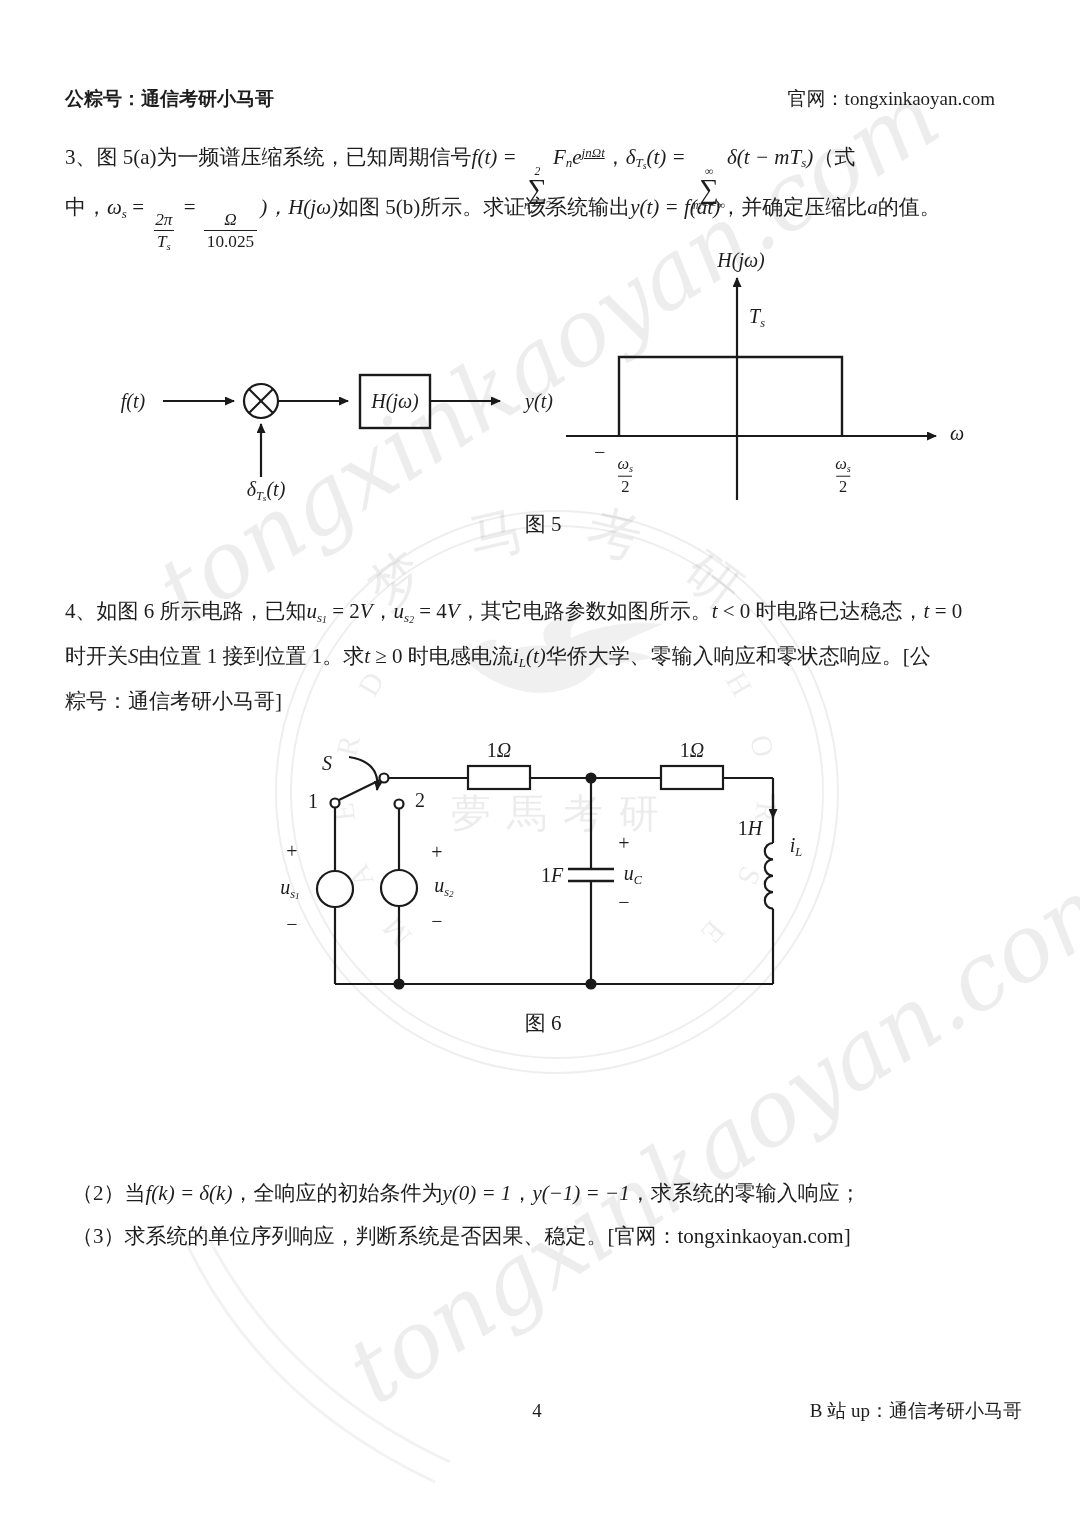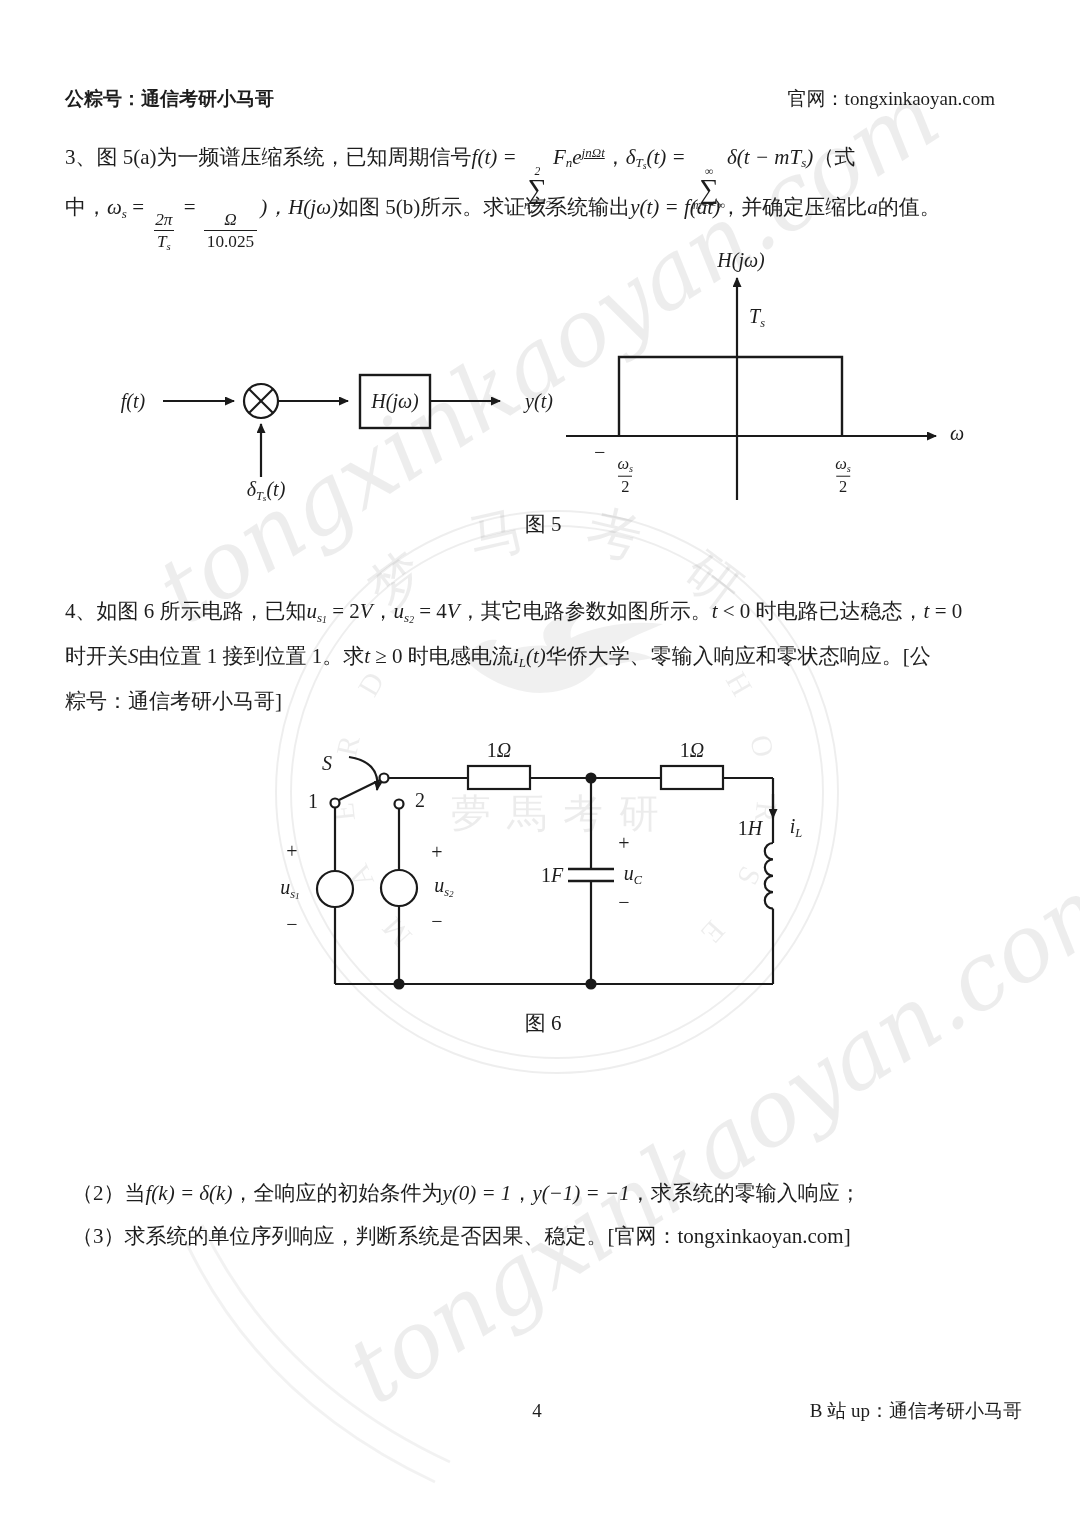--- a/index.html
+++ b/index.html
@@ -178,21 +178,21 @@
   <div class="lab ctr" style="left:290px;top:889px;"><span class="m-i">u</span><span class="m-sub">s</span><span class="m-ssub">1</span></div>
   <div class="lab ctr" style="left:292px;top:924px;"><span>−</span></div>
   <div class="lab ctr" style="left:437px;top:852px;"><span>+</span></div>
   <div class="lab ctr" style="left:444px;top:887px;"><span class="m-i">u</span><span class="m-sub">s</span><span class="m-ssub">2</span></div>
   <div class="lab ctr" style="left:437px;top:921px;"><span>−</span></div>
   <div class="lab ctr" style="left:552px;top:875px;"><span>1</span><span class="m-i">F</span></div>
   <div class="lab ctr" style="left:624px;top:843px;"><span>+</span></div>
   <div class="lab ctr" style="left:633px;top:875px;"><span class="m-i">u</span><span class="m-sub">C</span></div>
   <div class="lab ctr" style="left:624px;top:902px;"><span>−</span></div>
   <div class="lab ctr" style="left:750px;top:828px;"><span>1</span><span class="m-i">H</span></div>
-  <div class="lab ctr" style="left:796px;top:828px;text-align:center;"><span class="m-i">i</span><span class="m-sub">L</span></div>
+  <div class="lab ctr" style="left:796px;top:847px;text-align:center;"><span class="m-i">i</span><span class="m-sub">L</span></div>
 
   <div class="cap ctr" style="left:543px;top:1023px;">图 6</div>
 
   <div class="line" style="left:72px;top:1178px;"><span>（2）当</span><span class="m-i">f(k) = δ(k)</span><span>，全响应的初始条件为</span><span class="m-i">y(0) = 1</span><span>，</span><span class="m-i">y(−1) = −1</span><span>，求系统的零输入响应；</span></div>
   <div class="line" style="left:72px;top:1221px;"><span>（3）求系统的单位序列响应，判断系统是否因果、稳定。[官网：tongxinkaoyan.com]</span></div>
 
   <div class="line small" style="left:537px;top:1396px;transform:translateX(-50%);">4</div>
   <div class="line small" style="left:1022px;top:1396px;transform:translateX(-100%);">B 站 up：通信考研小马哥</div>
 
 <span class="seal-char" style="left: 397.324px; top: 580.757px; font-size: 54px; transform: translate(-50%, -50%) rotate(-37deg);">梦</span>

